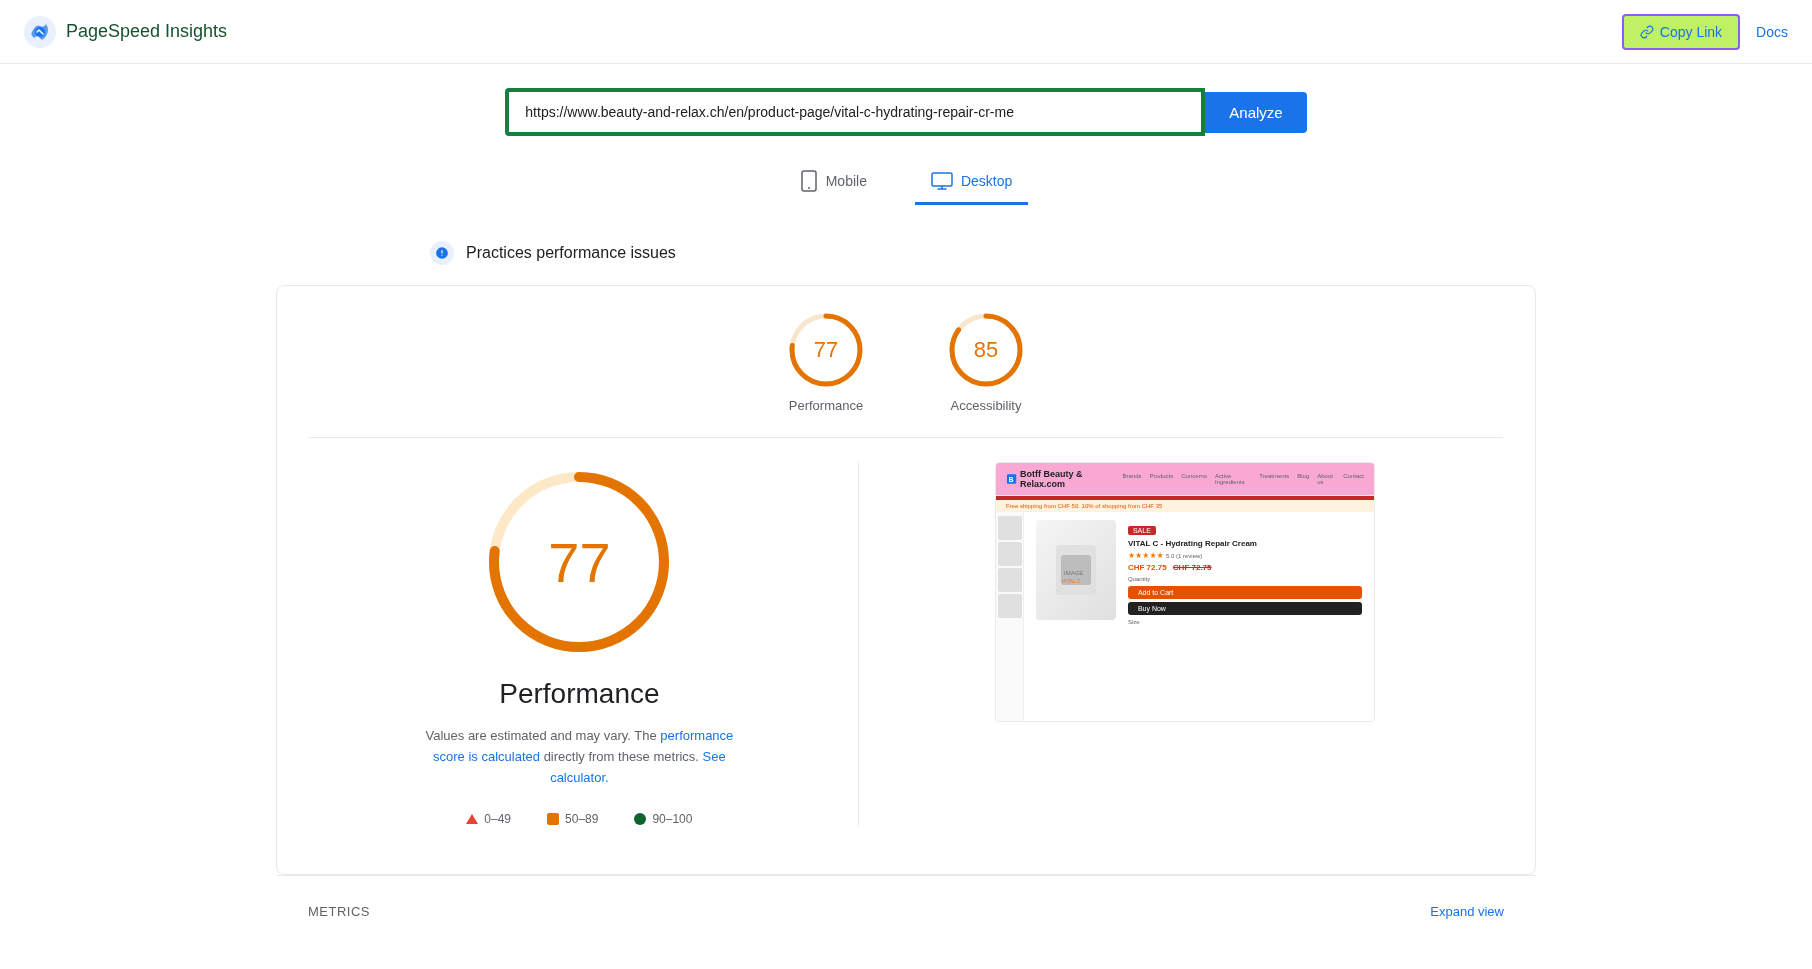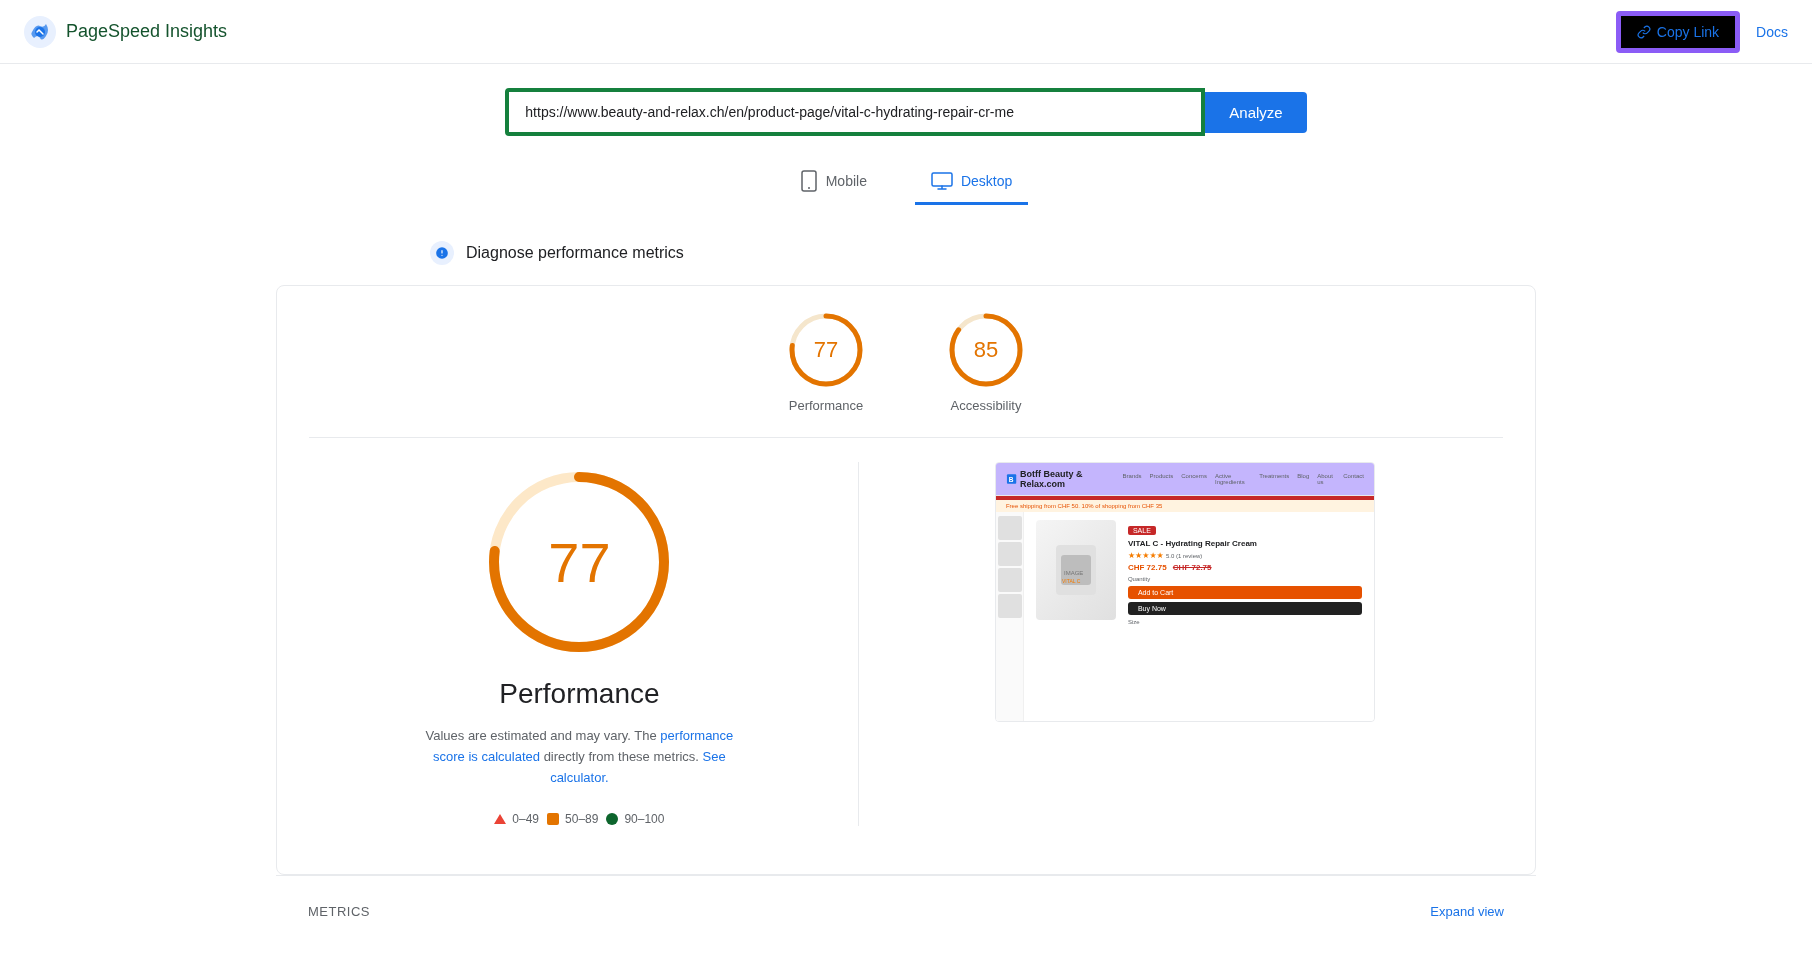--- a/index.html
+++ b/index.html
@@ -31,23 +31,23 @@
     .header-actions {
       display: flex;
       align-items: center;
       gap: 16px;
     }
     .copy-link-btn {
       display: flex;
       align-items: center;
       gap: 6px;
       padding: 8px 16px;
-      border: 5px solid #8b5cf6;
+      border: 2px solid #8b5cf6;
       border-radius: 4px;
-      background: #000000;
+      background: #bef264;
       color: #1a73e8;
       font-size: 14px;
       cursor: pointer;
       text-decoration: none;
     }
     .docs-link {
       color: #1a73e8;
       font-size: 14px;
       text-decoration: none;
       cursor: pointer;
@@ -232,21 +232,21 @@
       text-align: center;
       max-width: 340px;
       line-height: 1.6;
     }
     .score-description a {
       color: #1a73e8;
       text-decoration: none;
     }
     .legend-row {
       display: flex;
-      gap: 8px;
+      gap: 36px;
       align-items: center;
       margin-top: 8px;
     }
     .legend-item {
       display: flex;
       align-items: center;
       gap: 6px;
       font-size: 12px;
       color: #5f6368;
     }
@@ -288,21 +288,21 @@
       position: relative;
     }
     .screenshot-inner {
       width: 100%;
       height: 100%;
       display: flex;
       flex-direction: column;
     }
     
     .site-header-sim {
-      background: #c4b5fd;
+      background: #f9a8d4;
       border-bottom: 1px solid #e8eaed;
       padding: 6px 10px;
       display: flex;
       align-items: center;
       justify-content: flex-start;
       font-size: 7px;
     }
     .site-logo-sim {
       font-weight: bold;
       font-size: 9px;
@@ -482,21 +482,21 @@
   </div>
 </div>
 
 <div class="diagnose-section">
   <div class="diagnose-icon">
     <svg width="14" height="14" viewBox="0 0 24 24" fill="#1a73e8">
       <circle cx="12" cy="12" r="10"></circle>
       <path d="M12 8v4M12 16h.01" stroke="#fff" stroke-width="2" stroke-linecap="round"></path>
     </svg>
   </div>
-  <span class="diagnose-text">Diagnose performance metrics</span>
+  <span class="diagnose-text">Practices performance issues</span>
 </div>
 
 <div class="scores-card">
   <div class="scores-row">
 
     <div class="score-item orange">
       <div class="score-circle">
         <svg width="80" height="80" viewBox="0 0 80 80">
           <circle cx="40" cy="40" r="34" fill="none" stroke="#f5e6cc" stroke-width="5"></circle>
           <circle cx="40" cy="40" r="34" fill="none" stroke="#e37400" stroke-width="5" stroke-dasharray="213.5" stroke-dashoffset="49" stroke-linecap="round"></circle>

